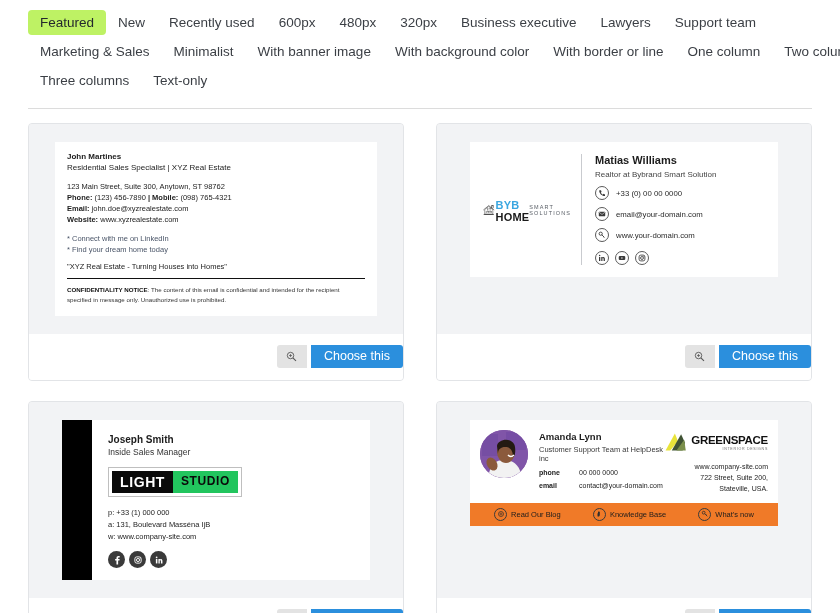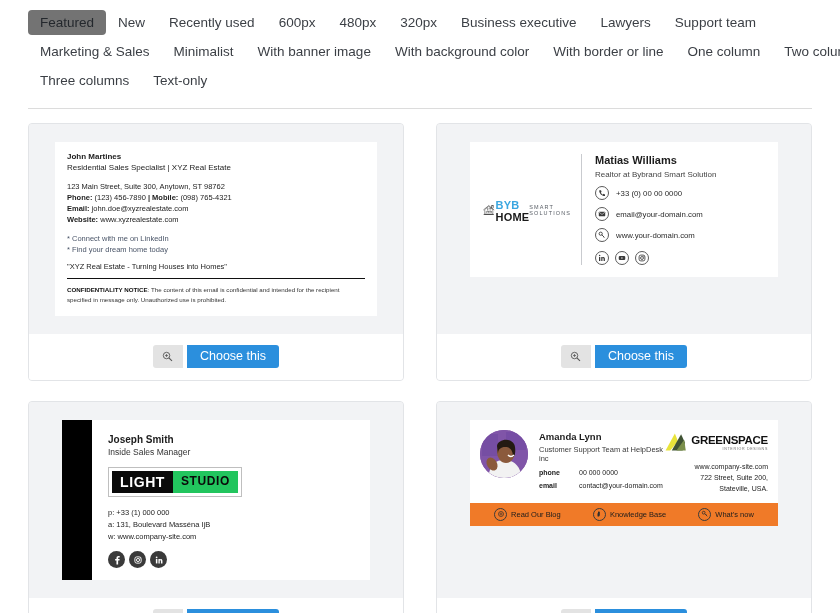--- a/index.html
+++ b/index.html
@@ -24,21 +24,21 @@
   .tab {
     font-size: 13.5px;
     color: #3b3f45;
     padding: 6px 12px;
     border-radius: 4px;
     white-space: nowrap;
     line-height: 1;
     cursor: pointer;
   }
   .tab.active {
-    background: #737373;
+    background: #bef264;
     color: #24282d;
   }
 
   #tabs-divider {
     margin: 13px 28px 0 28px;
     height: 1px;
     background: #dcdcdc;
   }
 
   
@@ -62,21 +62,21 @@
     display: flex;
     align-items: flex-start;
     justify-content: center;
     flex: 1 1 auto;
   }
   .card-footer {
     background: #ffffff;
     padding: 11px 0 12px 0;
     display: flex;
     align-items: center;
-    justify-content: center;
+    justify-content: flex-end;
     gap: 0;
   }
   .zoom-btn {
     width: 30px; height: 23px;
     background: #e3e3e3;
     border-radius: 3px 0 0 3px;
     display: flex; align-items: center; justify-content: center;
     cursor: pointer;
   }
   .zoom-btn svg { display: block; }

